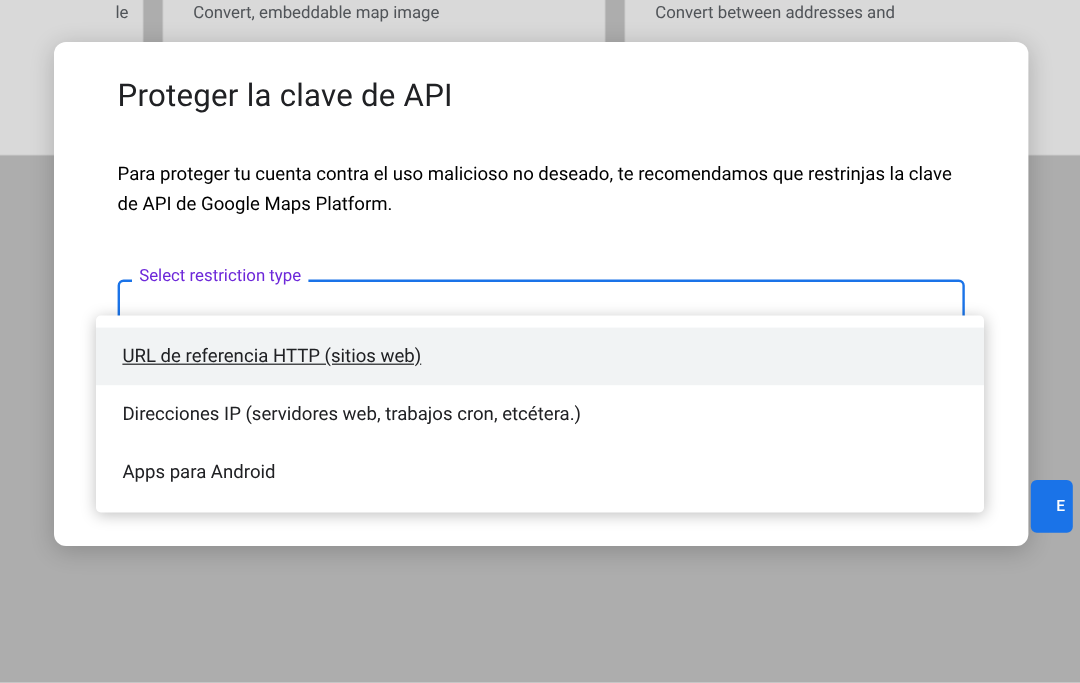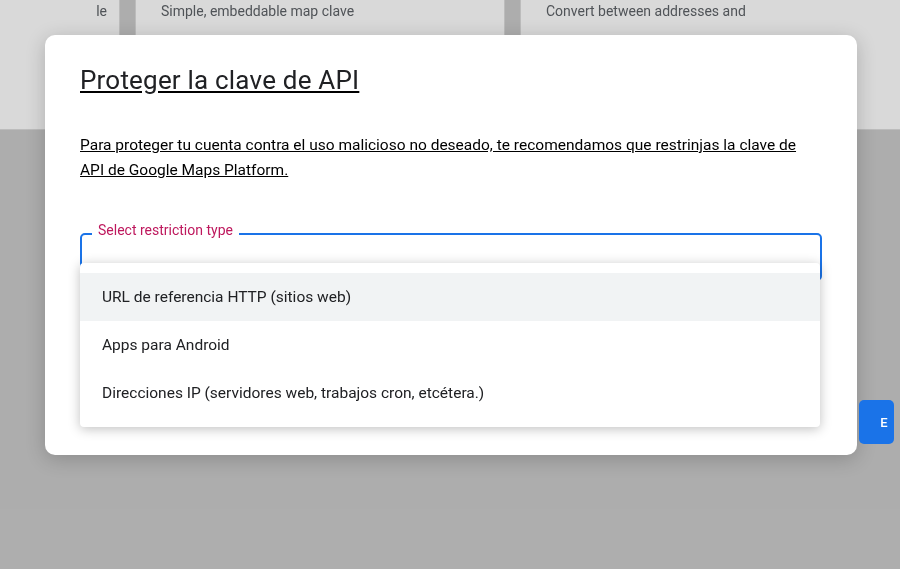--- a/index.html
+++ b/index.html
@@ -64,22 +64,21 @@
     }
     .dialog {
       position: absolute;
       top: 35px;
       left: 45px;
       width: 812px;
       height: 420px;
       background: #fff;
       border-radius: 10px;
       box-shadow: 0 4px 20px rgba(0,0,0,0.2);
-      padding: 30px 35px;
-      text-decoration: underline;
+      padding: 30px 53px;
     }
     .dialog-title {
       font-size: 26px;
       font-weight: 400;
       color: #202124;
       margin-bottom: 38px;
       letter-spacing: 0.2px;
     }
     .dialog-description {
       font-size: 15.5px;
@@ -91,21 +90,21 @@
     .select-wrapper {
       position: relative;
       width: 100%;
     }
     .select-label {
       position: absolute;
       top: -11px;
       left: 12px;
       background: #fff;
       padding: 0 6px;
-      color: #be185d;
+      color: #6d28d9;
       font-size: 14px;
       z-index: 2;
     }
     .select-field {
       width: 100%;
       height: 48px;
       border: 2px solid #1a73e8;
       border-radius: 5px;
       background: #fff;
     }
@@ -122,20 +121,21 @@
     }
     .dropdown-option {
       padding: 14px 22px;
       font-size: 15.5px;
       color: #202124;
       cursor: pointer;
       line-height: 1.3;
     }
     .dropdown-option.highlighted {
       background: #f1f3f4;
+      text-decoration: underline;
     }
     .bg-button {
       position: absolute;
       top: 400px;
       right: 6px;
       width: 35px;
       height: 44px;
       background: #1a73e8;
       border-radius: 5px;
       color: #fff;
@@ -150,21 +150,21 @@
     }
   </style>
 </head>
 <body>
 
 <div class="background">
   <div class="bg-card bg-card-left">
     <span>le</span>
   </div>
   <div class="bg-card bg-card-center">
-    <span>Simple, embeddable map clave</span>
+    <span>Convert, embeddable map image</span>
   </div>
   <div class="bg-card bg-card-right">
     <span>Convert between addresses and</span>
   </div>
 </div>
 
 <div class="overlay"></div>
 
 <div class="bg-button">
   <span>E</span>
@@ -174,15 +174,15 @@
   <h1 class="dialog-title">Proteger la clave de API</h1>
   <p class="dialog-description">Para proteger tu cuenta contra el uso malicioso no deseado, te recomendamos que restrinjas la clave de API de Google Maps Platform.</p>
   <div class="select-wrapper">
     <span class="select-label">Select restriction type</span>
     <div class="select-field"></div>
   </div>
 </div>
 
 <div class="dropdown-menu">
   <div class="dropdown-option highlighted">URL de referencia HTTP (sitios web)</div>
+  <div class="dropdown-option">Direcciones IP (servidores web, trabajos cron, etcétera.)</div>
   <div class="dropdown-option">Apps para Android</div>
-  <div class="dropdown-option">Direcciones IP (servidores web, trabajos cron, etcétera.)</div>
 </div>
 
 </body></html>

